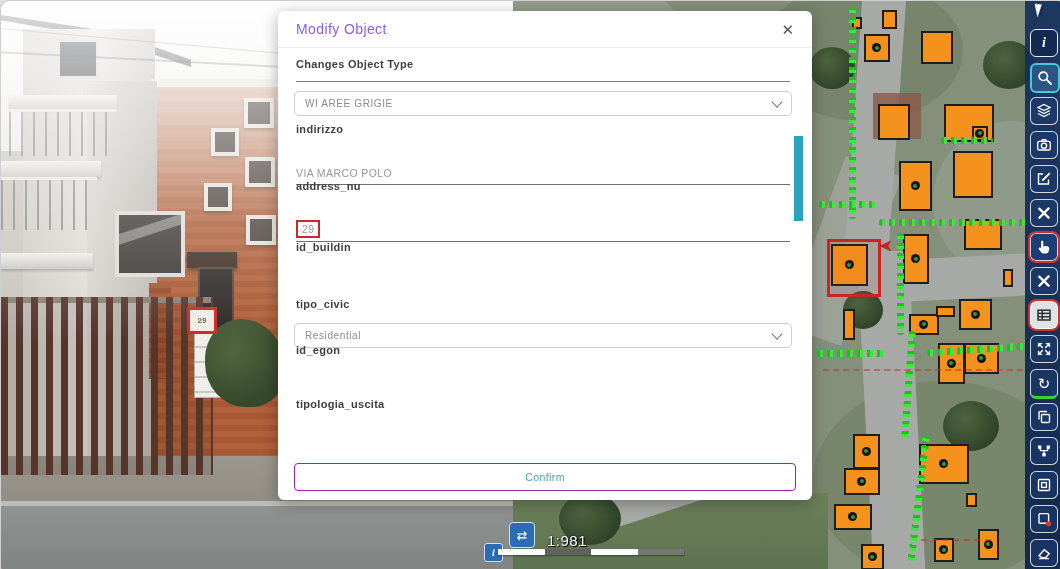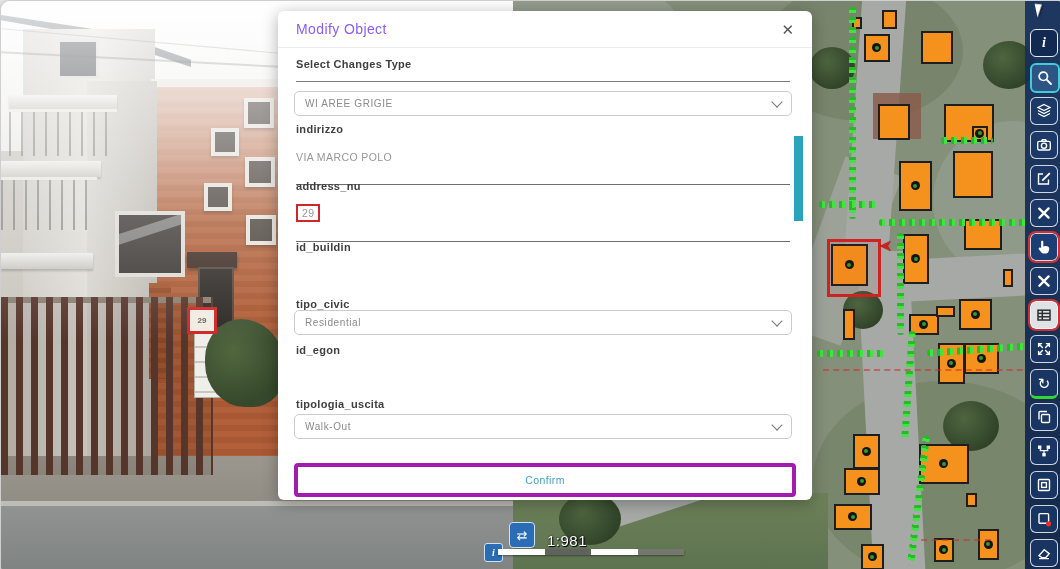--- a/index.html
+++ b/index.html
@@ -103,26 +103,26 @@
   .modal-title{font-size:14px;color:#8b5cf6;letter-spacing:.4px;}
   .modal-close{font-size:15px;color:#555;cursor:pointer;line-height:1;}
   .m-sec-label{position:absolute;left:18px;top:47px;font-size:11px;font-weight:bold;color:#3f3f3f;letter-spacing:.3px;}
   .m-line{position:absolute;left:18px;right:22px;top:70px;border-bottom:1px solid #7a7a7a;}
   .m-select{position:absolute;left:16px;right:20px;height:25px;border:1px solid #ccc;border-radius:5px;
     display:flex;align-items:center;justify-content:space-between;padding:0 10px;box-sizing:border-box;
     font-size:10px;color:#8a8a8a;letter-spacing:.6px;cursor:pointer;}
   .chev{width:7px;height:7px;border-right:1.6px solid #777;border-bottom:1.6px solid #777;transform:rotate(45deg);margin-top:-4px;}
   .m-label{position:absolute;left:18px;font-size:11px;font-weight:bold;color:#3f3f3f;letter-spacing:.3px;}
   .m-value{position:absolute;left:18px;right:22px;font-size:10.5px;color:#979797;letter-spacing:.4px;
-    padding-bottom:21px;border-bottom:1px solid #6e6e6e;}
+    padding-bottom:5px;border-bottom:1px solid #6e6e6e;margin-top:16px;}
   .redbox{display:inline-block;border:2px solid #cf2727;padding:1px 4px;margin-bottom:-2px;}
   .btn-row{position:absolute;left:16px;right:16px;top:452px;display:flex;gap:15px;}
   .btn{flex:1;height:26px;border-radius:4px;display:flex;align-items:center;justify-content:center;
     font-size:10.5px;letter-spacing:.4px;cursor:pointer;background:#fff;}
-  .btn.confirm{border:4px solid #a21caf;color:#41a2be;}
+  .btn.confirm{border:1px solid #a21caf;color:#41a2be;}
   .btn.discard{border:1px solid #c6c6c6;color:#9b9b9b;}
   .m-scroll{position:absolute;right:9px;top:125px;width:9px;height:85px;background:#2aa4bc;}
 </style>
 </head>
 <body>
 
 <div class="screen">
 
   <div class="photo">
     <div class="sky"></div>
@@ -378,48 +378,44 @@
     </div>
   </div>
   <div class="cursor-arrow"></div>
 
   <div class="modal">
     <div class="modal-header">
       <span class="modal-title">Modify Object</span>
       <span class="modal-close">✕</span>
     </div>
 
-    <div class="m-sec-label">Select Changes Type</div>
+    <div class="m-sec-label">Changes Object Type</div>
     <div class="m-line"></div>
     <div class="m-select" style="top:80px;">
       <span>WI AREE GRIGIE</span>
       <span class="chev"></span>
     </div>
 
     <div class="m-label" style="top:112px;">indirizzo</div>
     <div class="m-value" style="top:140px;">VIA MARCO POLO</div>
 
     <div class="m-label" style="top:169px;">address_nu</div>
     <div class="m-value" style="top:193px;"><span class="redbox">29</span></div>
 
     <div class="m-label" style="top:230px;">id_buildin</div>
 
     <div class="m-label" style="top:287px;">tipo_civic</div>
-    <div class="m-select" style="top:299px;">
+    <div class="m-select" style="top:312px;">
       <span>Residential</span>
       <span class="chev"></span>
     </div>
 
     <div class="m-label" style="top:333px;">id_egon</div>
 
     <div class="m-label" style="top:387px;">tipologia_uscita</div>
-    <div class="m-select" style="top:403px;">
-      <span>Walk-Out</span>
-      <span class="chev"></span>
-    </div>
 
     <div class="btn-row">
       <div class="btn confirm">Confirm</div>
     </div>
 
     <div class="m-scroll"></div>
   </div>
 
 </div>
 

